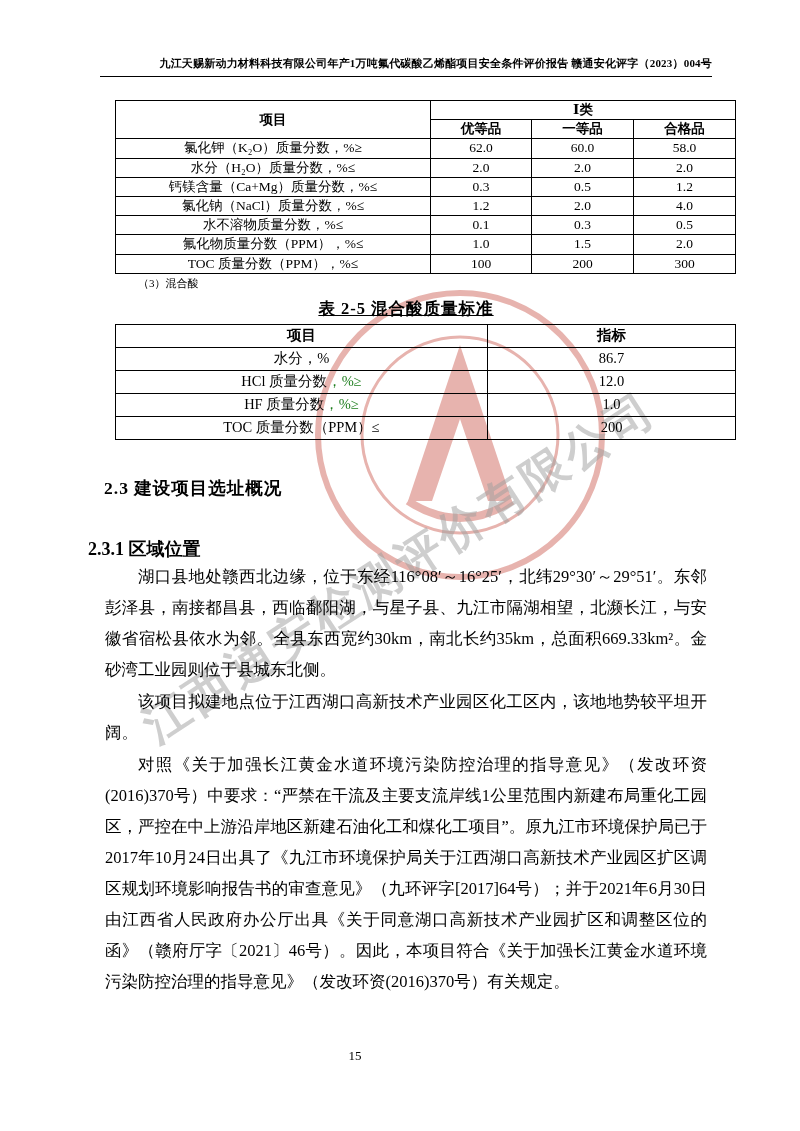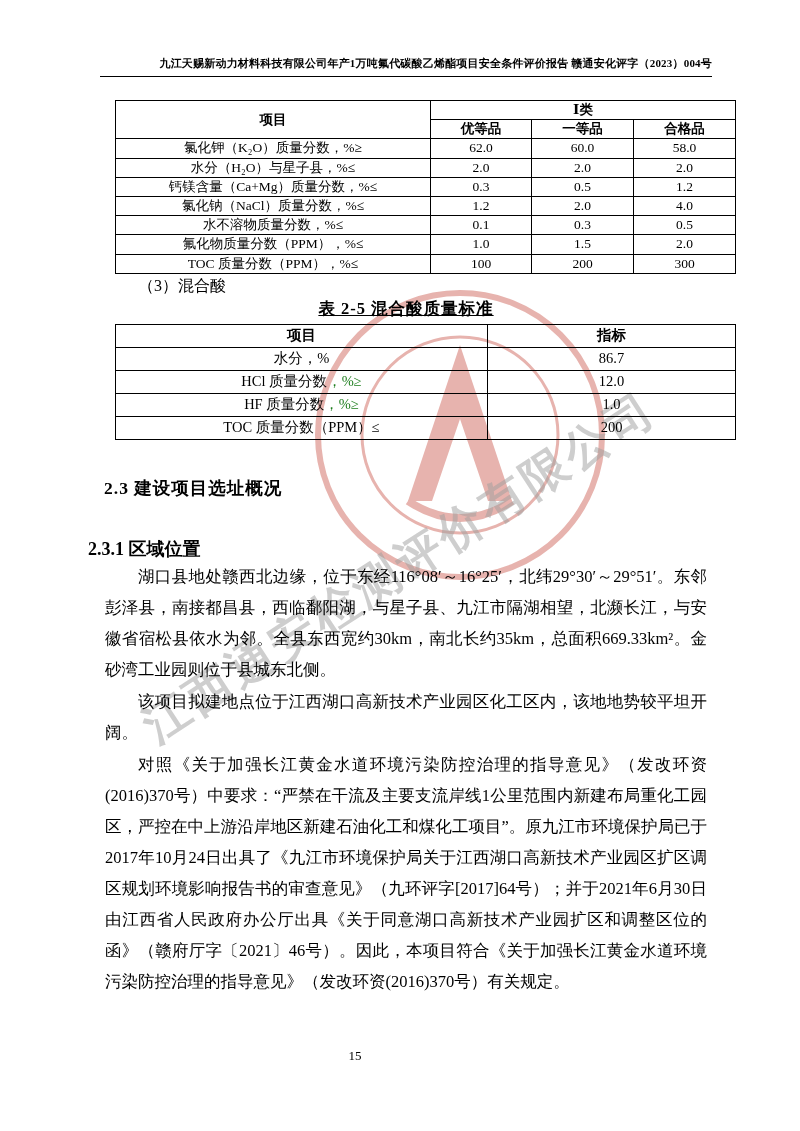--- a/index.html
+++ b/index.html
@@ -14,21 +14,21 @@
   }
   .header-rule{position:absolute;left:100px;top:76px;width:612px;height:1px;background:#000;}
 
   
   table{border-collapse:collapse;}
   .t1{position:absolute;left:115px;top:100px;width:620px;font-size:13.5px;table-layout:fixed;}
   .t1 th,.t1 td{border:1px solid #000;text-align:center;padding:1px 2px;height:16px;line-height:1.2;}
   .t1 thead th{font-weight:bold;height:13px;}
   .t1 tbody td{font-weight:normal;}
 
-  .para-label{position:absolute;left:138px;top:276px;font-size:16px;}
+  .para-label{position:absolute;left:138px;top:276px;font-size:11px;}
   .t2-caption{position:absolute;left:100px;top:298px;width:612px;text-align:center;font-weight:bold;font-size:16.5px;letter-spacing:1px;text-decoration:underline;}
 
   
   .t2{position:absolute;left:115px;top:324px;width:620px;font-size:14.5px;table-layout:fixed;}
   .t2 th,.t2 td{border:1px solid #000;text-align:center;padding:0 4px;height:22px;line-height:1.2;}
   .t2 th{font-weight:bold;}
   .green{color:#1e7e1e;}
 
   
   .h2{position:absolute;left:104px;top:476px;font-size:17.5px;font-weight:bold;letter-spacing:1px;}
@@ -77,21 +77,21 @@
       </tr>
     </thead>
     <tbody>
       <tr>
         <td>氯化钾（K₂O）质量分数，%≥</td>
         <td>62.0</td>
         <td>60.0</td>
         <td>58.0</td>
       </tr>
       <tr>
-        <td>水分（H₂O）与星子县，%≤</td>
+        <td>水分（H₂O）质量分数，%≤</td>
         <td>2.0</td>
         <td>2.0</td>
         <td>2.0</td>
       </tr>
       <tr>
         <td>钙镁含量（Ca+Mg）质量分数，%≤</td>
         <td>0.3</td>
         <td>0.5</td>
         <td>1.2</td>
       </tr>

